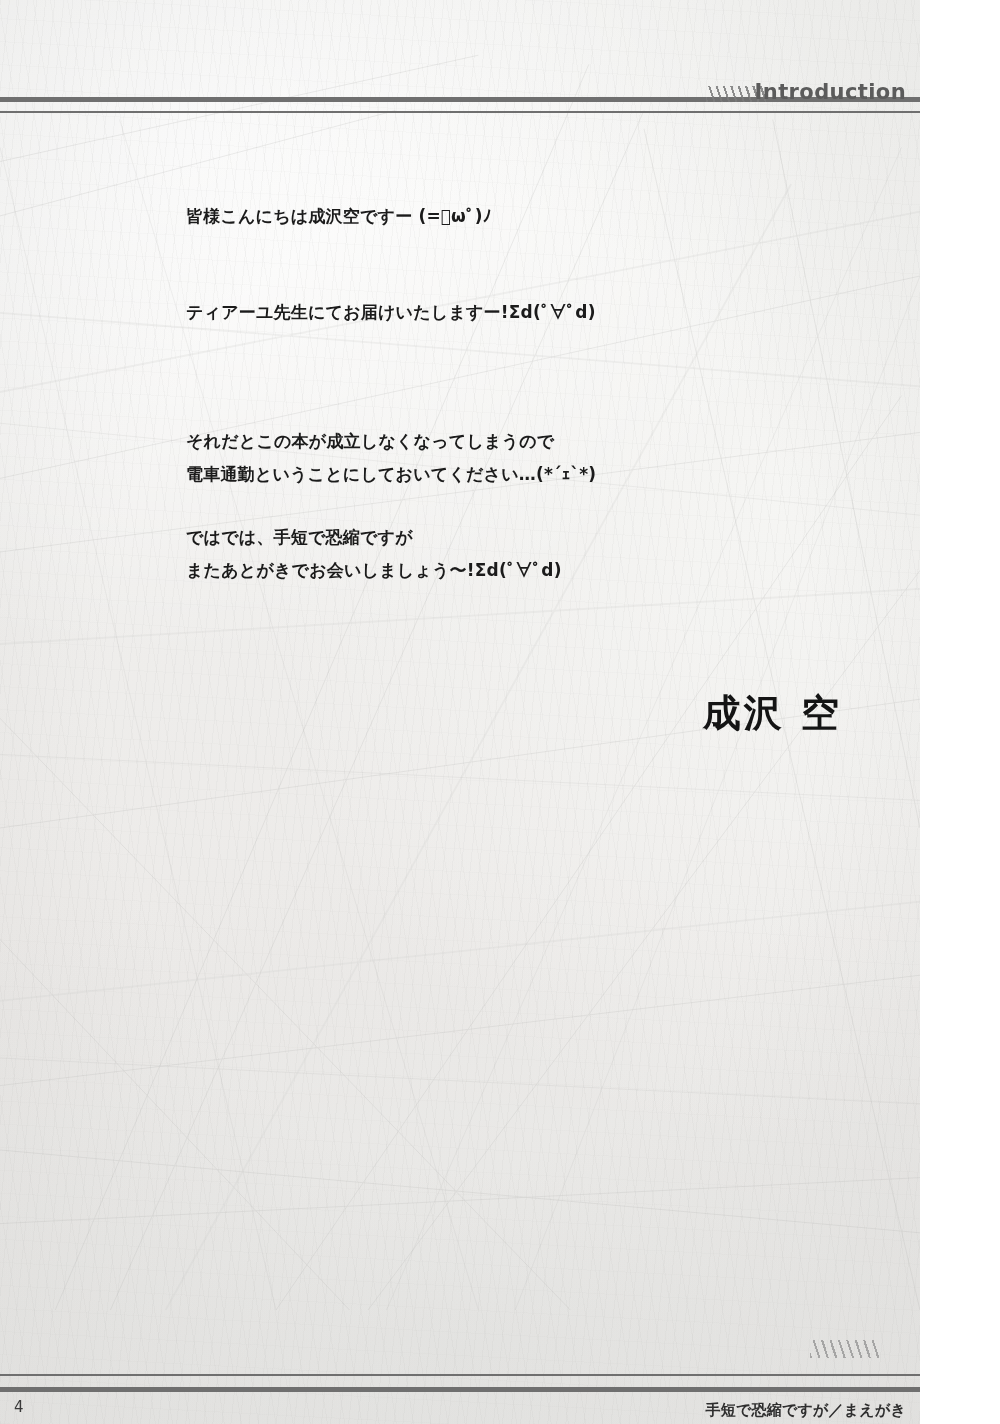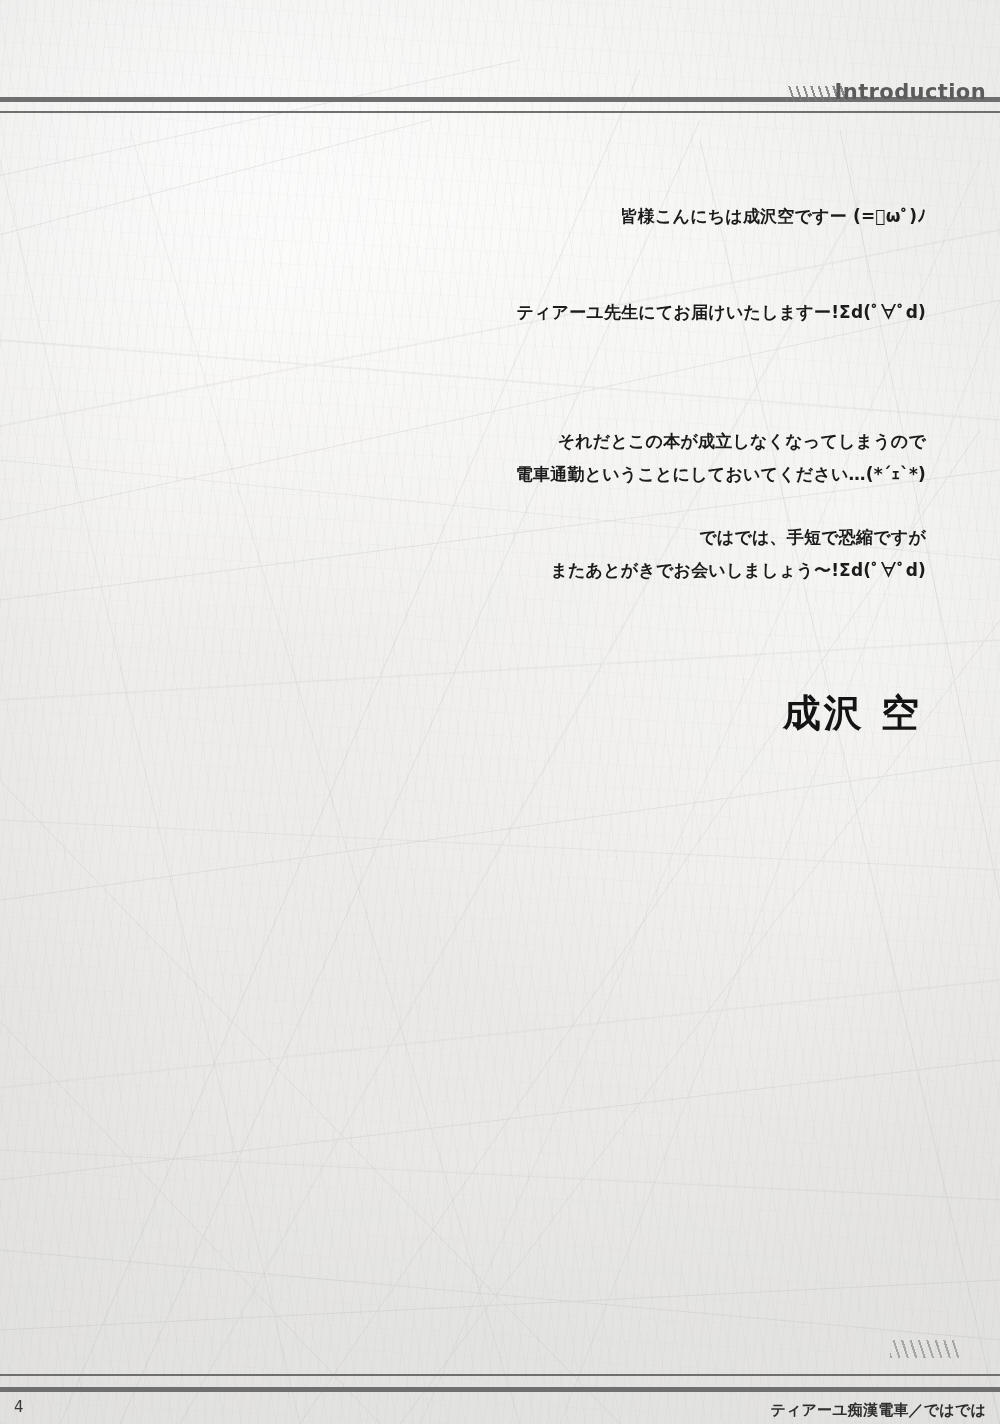--- a/index.html
+++ b/index.html
@@ -2,26 +2,25 @@
 <html><head>
 <meta charset="utf-8">
 <style>
   html, body {
     margin: 0;
     padding: 0;
     background: #ffffff;
   }
   .page {
     position: relative;
-    width: 1000px;
+    width: 920px;
     height: 1424px;
     background: #5eead4;
     overflow: hidden;
     font-family: "DejaVu Sans", "Liberation Sans", sans-serif;
-    text-align: right;
   }
 
   
   .tex {
     position: absolute;
     inset: 0;
     pointer-events: none;
   }
   .tex-base {
     background:
@@ -89,21 +88,21 @@
     left: 186px;
     top: 200px;
     width: 740px;
     color: #1b1b1b;
     font-size: 17px;
     line-height: 33px;
     font-weight: bold;
     letter-spacing: 0.2px;
   }
   .para { margin: 0 0 30px 0; }
-  .para:last-child { margin-bottom: 0; margin-left: 32px; }
+  .para:last-child { margin-bottom: 0; }
   .line { white-space: nowrap; }
 
   .signature {
     position: absolute;
     right: 78px;
     top: 688px;
     font-size: 38px;
     font-weight: bold;
     color: #141414;
     letter-spacing: 3px;
@@ -212,15 +211,15 @@
       <span class="line">またあとがきでお会いしましょう〜!Σd(ﾟ∀ﾟd)</span>
     </p>
   </div>
 
   <div class="signature">成沢 空</div>
 
   <div class="hatch-bottom"></div>
   <div class="footer-rule-top"></div>
   <div class="footer-rule-bottom"></div>
   <div class="page-number">4</div>
-  <div class="footer-label">ティアーユ痴漢電車／ではでは</div>
+  <div class="footer-label">手短で恐縮ですが／まえがき</div>
 
 </div>
 
 </body></html>

